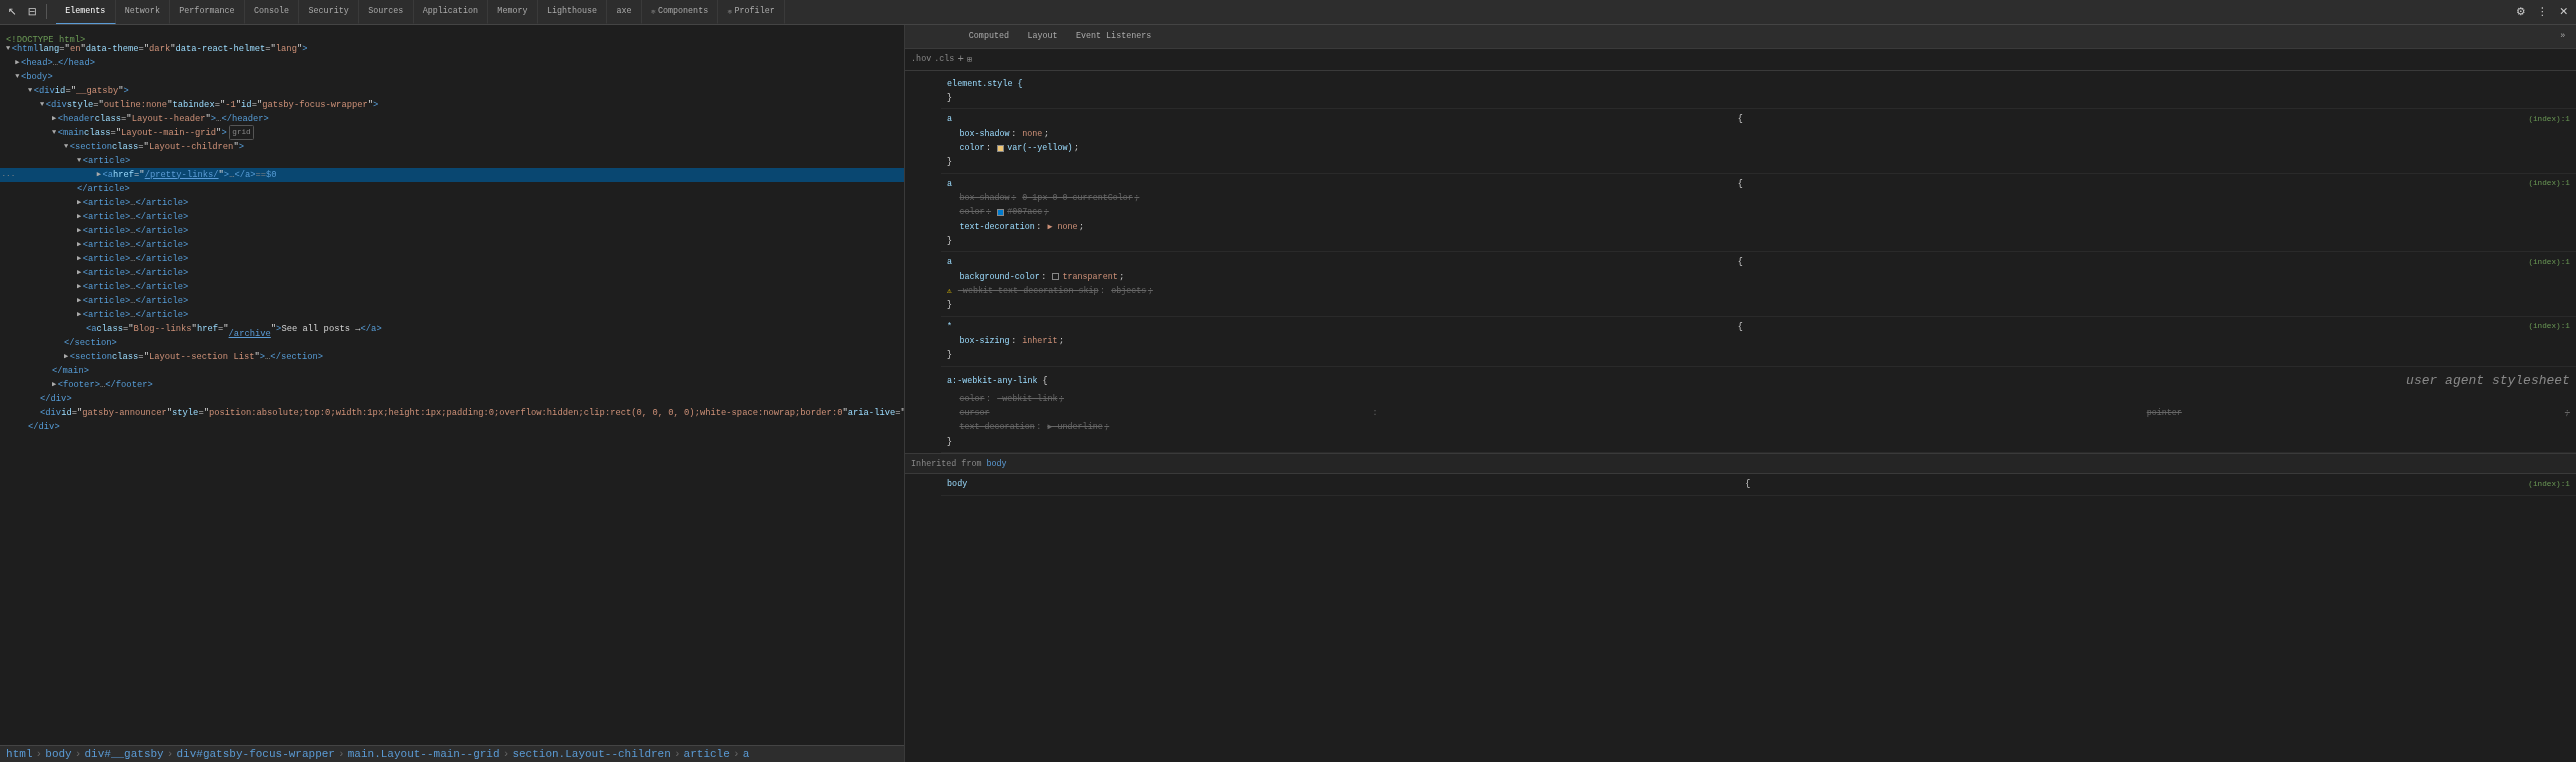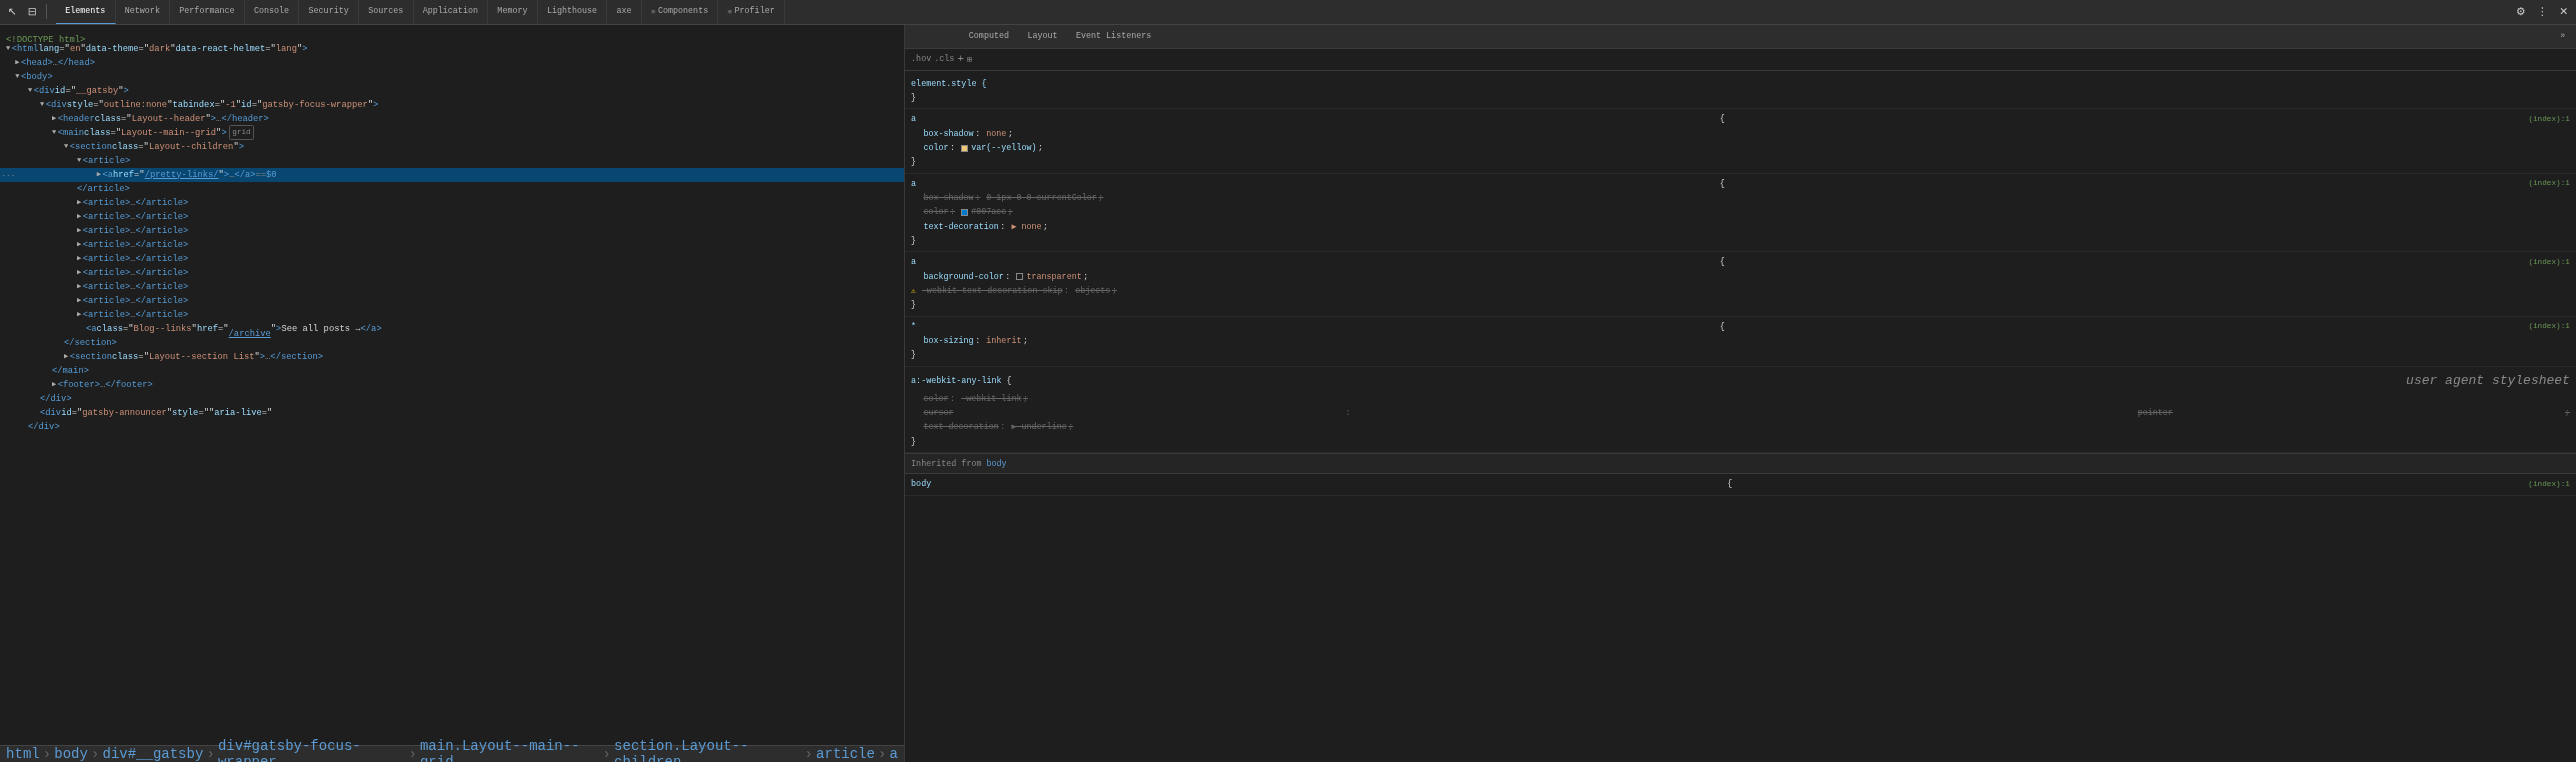--- a/index.html
+++ b/index.html
@@ -141,20 +141,21 @@
       flex: 1;
       overflow-y: auto;
       padding: 3.1px 0;
     }
 
     .style-rule {
       padding: 3.1px 6.1px;
       border-bottom: 0.8px solid #2a2a2a;
       font-size: 8.4px;
       line-height: 1.7;
+      margin-left: 36px;
     }
 
     .rule-selector {
       color: #9cdcfe;
       display: flex;
       align-items: center;
       justify-content: space-between;
     }
     .rule-source {
       color: #6a9955;
@@ -211,21 +212,21 @@
 
     
     .breadcrumb-bar {
       height: 17px;
       background: #2d2d2d;
       border-top: 0.8px solid #444;
       display: flex;
       align-items: center;
       padding: 0 6.1px;
       gap: 3.1px;
-      font-size: 14px;
+      font-size: 11px;
       color: #aaa;
       flex-shrink: 0;
     }
     .breadcrumb-item { color: #5b9bd5; cursor: pointer; }
     .breadcrumb-sep { color: #666; }
 
     .dots-indicator {
       position: absolute;
       left: 1.5px;
       color: #888;
@@ -505,20 +506,21 @@
       </div>
 
       <div class="dom-line" style="padding-left:40px;">
         <span class="tag">&lt;div </span>
         <span class="attr-name">id</span>
           <span class="equals-sign">="</span>
           <span class="attr-val">gatsby-announcer</span>
           <span class="equals-sign">" </span>
         <span class="attr-name">style</span>
           <span class="equals-sign">="</span>
+          <span class="attr-val">position:absolute;top:0;width:1px;height:1px;padding:0;overflow:hidden;clip:rect(0, 0, 0, 0);white-space:nowrap;border:0</span>
           <span class="equals-sign">" </span>
         <span class="attr-name">aria-live</span>
           <span class="equals-sign">="</span>
 
       </div>
 
       <div class="dom-line" style="padding-left:28px;">
         <span class="tag">&lt;/div&gt;</span>
       </div>
 

